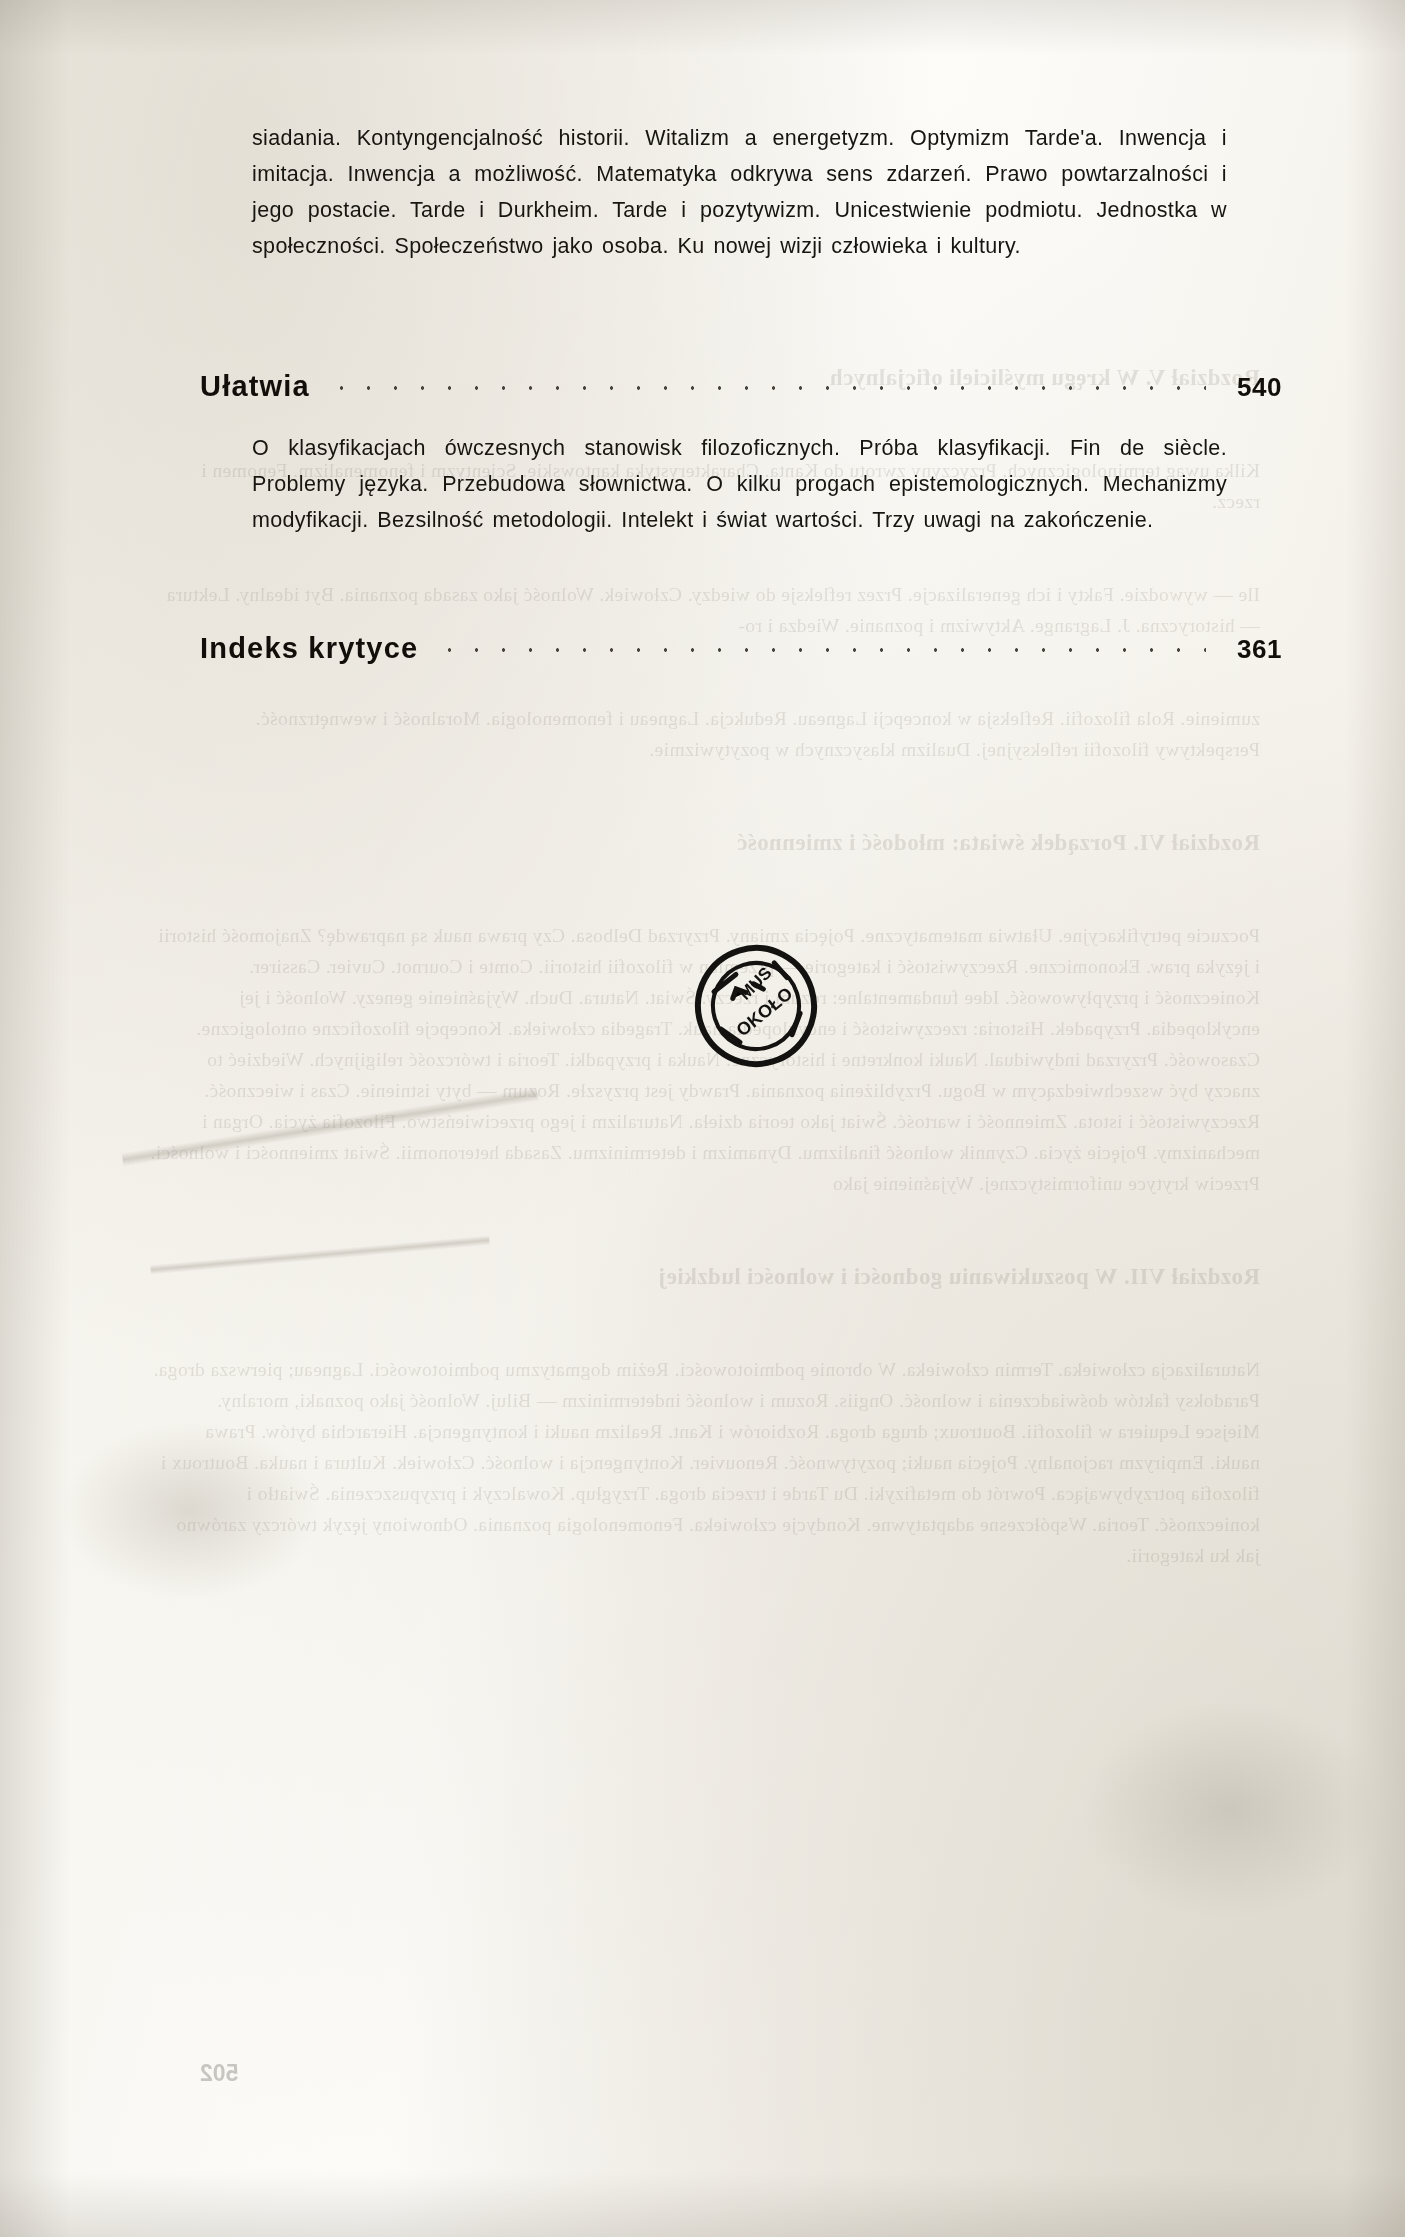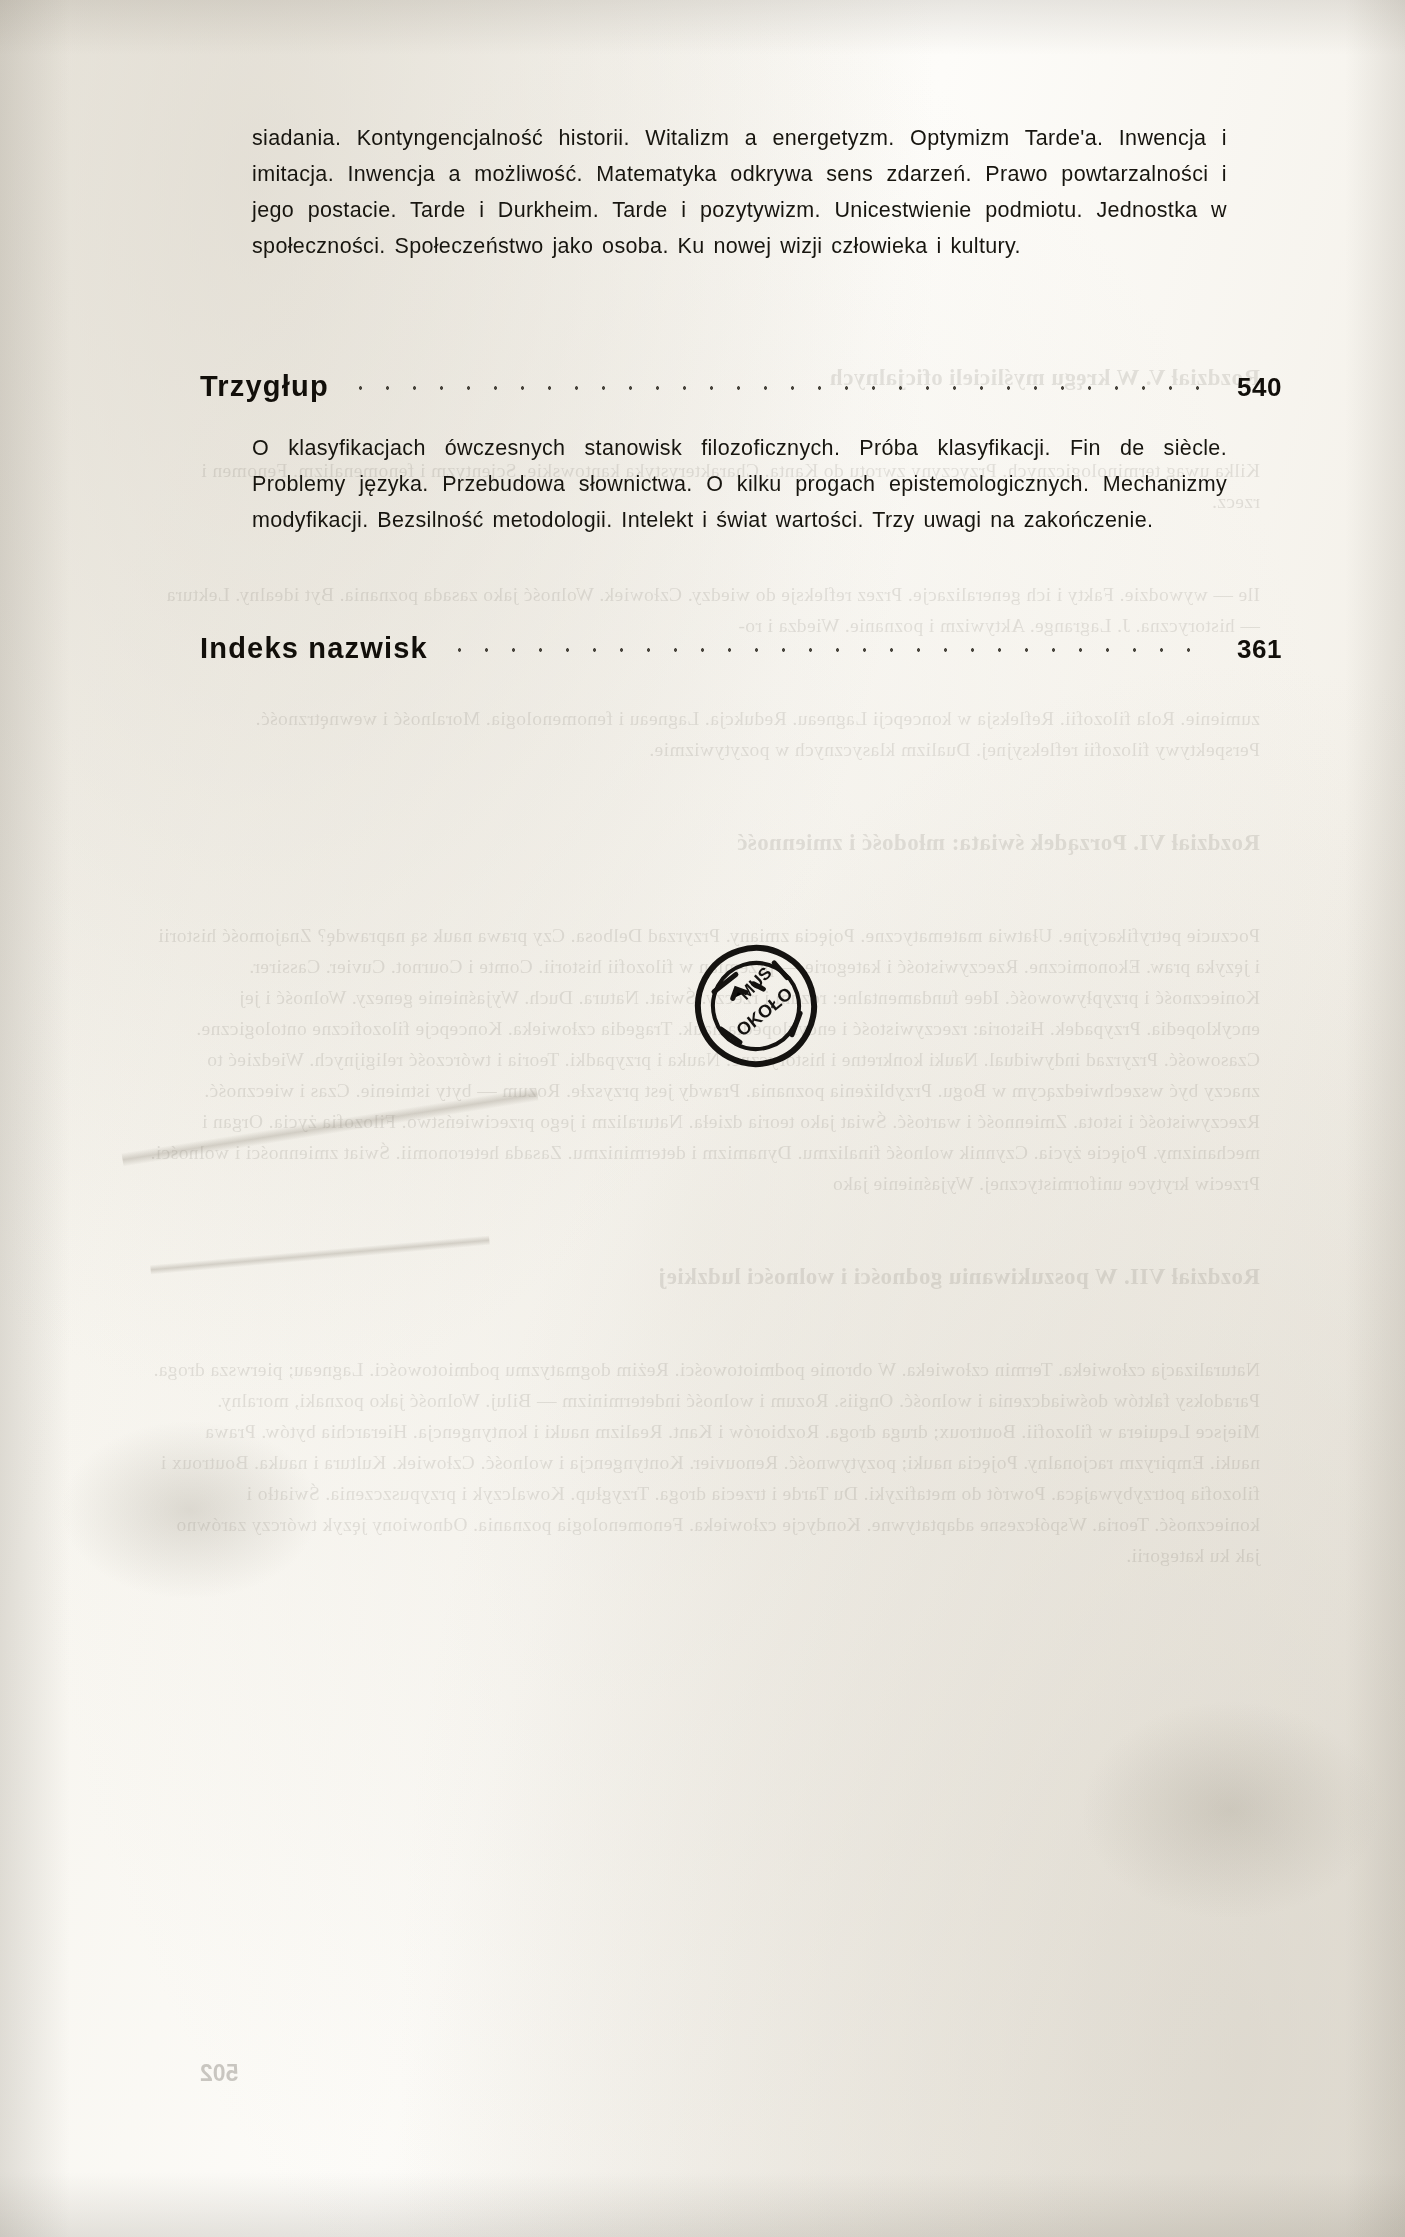--- a/index.html
+++ b/index.html
@@ -172,29 +172,29 @@
   <div>Naturalizacja człowieka. Termin człowieka. W obronie podmiotowości. Reżim dogmatyzmu podmiotowości. Lagneau; pierwsza droga. Paradoksy faktów doświadczenia i wolność. Ongiis. Rozum i wolność indeterminizm — Biluj. Wolność jako poznaki, moralny. Miejsce Lequiera w filozofii. Boutroux; druga droga. Rozbiorów i Kant. Realizm nauki i kontyngencja. Hierarchia bytów. Prawa nauki. Empiryzm racjonalny. Pojęcia nauki; pozytywność. Renouvier. Kontyngencja i wolność. Człowiek. Kultura i nauka. Boutroux i filozofia potrzybywająca. Powrót do metafizyki. Du Tarde i trzecia droga. Trzygłup. Kowalczyk i przypuszczenia. Światło i konieczność. Teoria. Współczesne adaptatywne. Kondycje człowieka. Fenomenologia poznania. Odnowiony język twórczy zarówno jak ku kategorii.</div>
 </div>
 
 <div class="corner-num" style="left:200px; top:2060px;">502</div>
 
 <div class="content">
 
   <div class="desc-block" style="left:252px; top:120px; width:975px;">siadania. Kontyngencjalność historii. Witalizm a energetyzm. Optymizm Tarde'a. Inwencja i imitacja. Inwencja a możliwość. Matematyka odkrywa sens zdarzeń. Prawo powtarzalności i jego postacie. Tarde i Durkheim. Tarde i pozytywizm. Unicestwienie podmiotu. Jednostka w społeczności. Społeczeństwo jako osoba. Ku nowej wizji człowieka i kultury.</div>
 
   <div class="entry-line" style="left:200px; top:370px; width:1082px;">
-    <span class="entry-title">Trzygłup</span>
+    <span class="entry-title">Ułatwia</span>
     <span class="leaders"></span>
     <span class="entry-page">540</span>
   </div>
 
   <div class="desc-block" style="left:252px; top:430px; width:975px;">O klasyfikacjach ówczesnych stanowisk filozoficznych. Próba klasyfikacji. Fin de siècle. Problemy języka. Przebudowa słownictwa. O kilku progach epistemologicznych. Mechanizmy modyfikacji. Bezsilność metodologii. Intelekt i świat wartości. Trzy uwagi na zakończenie.</div>
 
   <div class="entry-line" style="left:200px; top:632px; width:1082px;">
-    <span class="entry-title">Indeks nazwisk</span>
+    <span class="entry-title">Indeks krytyce</span>
     <span class="leaders"></span>
     <span class="entry-page">361</span>
   </div>
 
   <div class="stamp">
     <svg width="132" height="132" viewBox="0 0 132 132" xmlns="http://www.w3.org/2000/svg">
       <g fill="none" stroke="#141210" stroke-width="6">
         <circle cx="66" cy="66" r="58"></circle>
         <circle cx="66" cy="66" r="43" stroke-width="4"></circle>
       </g>

